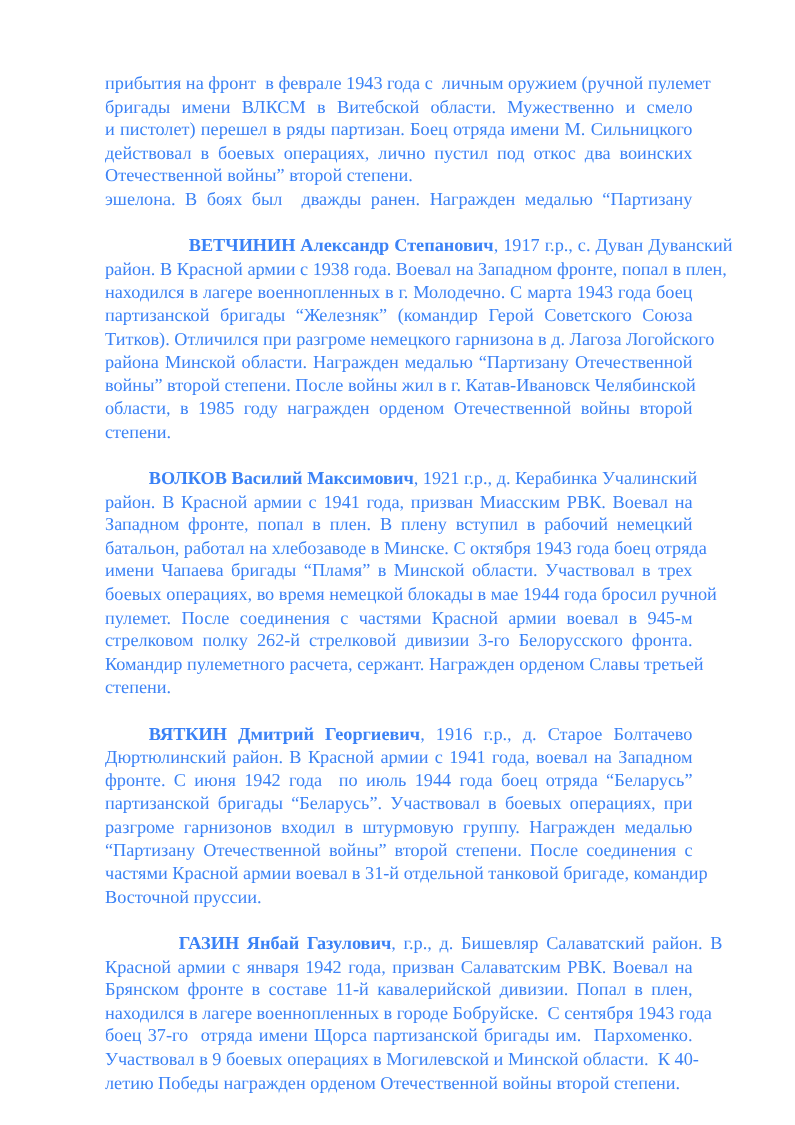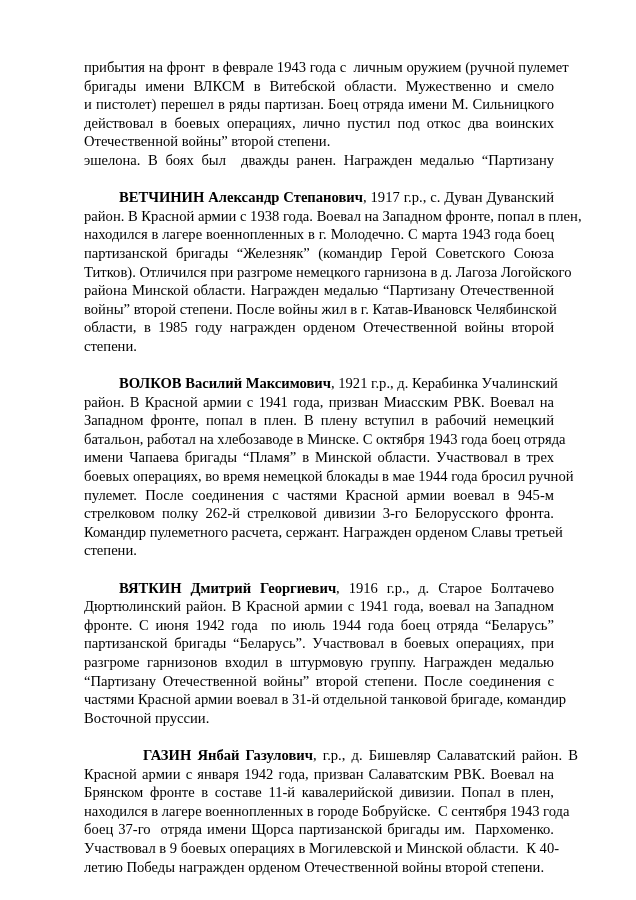--- a/index.html
+++ b/index.html
@@ -1,20 +1,20 @@
 <!DOCTYPE html>
 <html><head>
   <meta charset="utf-8">
   <style>
     html, body { margin: 0; padding: 0; background: #ffffff; }
     body { width: 636px; height: 900px; overflow: hidden; position: relative; }
     .page {
       position: absolute; left: 84px; top: 58px; width: 470px;
       font-family: "Liberation Serif", serif; font-size: 14.6px; line-height: 18.6px;
-      color: #000000;
+      color: #3b82f6;
     }
     .para { margin: 0; text-align: justify; }
     .gap { height: 18.6px; }
     .indent { padding-left: 35px; }
     .name { font-weight: bold; }
     .line-flex { display: flex; justify-content: space-between; white-space: pre; }
     .line-flex.last { justify-content: flex-start; }
   </style>
 </head>
 <body>
@@ -23,21 +23,21 @@
     <div class="para">
       <div class="line-flex" style="display: block; white-space: pre;">прибытия на фронт  в феврале 1943 года с  личным оружием (ручной пулемет</div>
       <div class="line-flex" style="display: block; white-space: pre; word-spacing: 5.39062px;">бригады имени ВЛКСМ в Витебской области. Мужественно и смело</div>
       <div class="line-flex" style="display: block; white-space: pre; word-spacing: 0.589063px;">и пистолет) перешел в ряды партизан. Боец отряда имени М. Сильницкого</div>
       <div class="line-flex" style="display: block; white-space: pre; word-spacing: 3.48438px;">действовал в боевых операциях, лично пустил под откос два воинских</div>
       <div class="line-flex last" style="display: block; white-space: pre;">Отечественной войны” второй степени.</div>
       <div class="line-flex" style="display: block; white-space: pre; word-spacing: 3.93576px;">эшелона. В боях был  дважды ранен. Награжден медалью “Партизану</div>
     </div>
     <div class="gap"></div>
     <div class="para">
-      <div class="line-flex indent" style="display: block;"><span class="first-holder" style="display: block; width: 100%; white-space: pre; word-spacing: 0.321429px;"><b class="name" style="display: inline;">ВЕТЧИНИН Александр Степанович</b><span style="display: inline;">, 1917 г.р., с. Дуван Дуванский</span></span></div>
+      <div class="line-flex indent" style="display: block;"><span class="first-holder" style="display: block; width: 100%; white-space: pre; word-spacing: 0.321429px; margin-left: 32px;"><b class="name" style="display: inline;">ВЕТЧИНИН Александр Степанович</b><span style="display: inline;">, 1917 г.р., с. Дуван Дуванский</span></span></div>
       <div class="line-flex" style="display: block; white-space: pre;">район. В Красной армии с 1938 года. Воевал на Западном фронте, попал в плен,</div>
       <div class="line-flex" style="display: block; white-space: pre; word-spacing: 0.268466px;">находился в лагере военнопленных в г. Молодечно. С марта 1943 года боец</div>
       <div class="line-flex" style="display: block; white-space: pre; word-spacing: 4.79167px;">партизанской бригады “Железняк” (командир Герой Советского Союза</div>
       <div class="line-flex" style="display: block; white-space: pre;">Титков). Отличился при разгроме немецкого гарнизона в д. Лагоза Логойского</div>
       <div class="line-flex" style="display: block; white-space: pre; word-spacing: 1.13281px;">района Минской области. Награжден медалью “Партизану Отечественной</div>
       <div class="line-flex" style="display: block; white-space: pre;">войны” второй степени. После войны жил в г. Катав-Ивановск Челябинской</div>
       <div class="line-flex" style="display: block; white-space: pre; word-spacing: 3.85742px;">области, в 1985 году награжден орденом Отечественной войны второй</div>
       <div class="line-flex last" style="display: block; white-space: pre;">степени.</div>
     </div>
     <div class="gap"></div>

